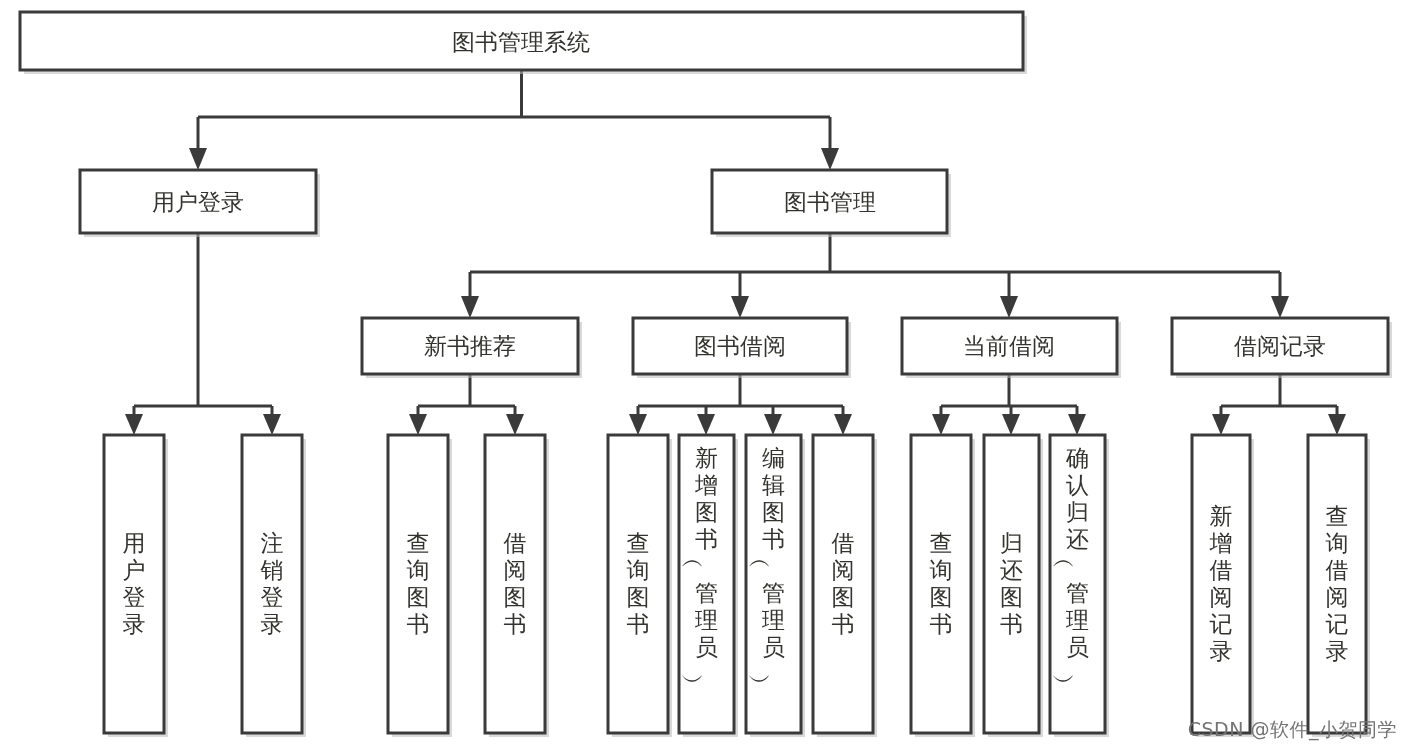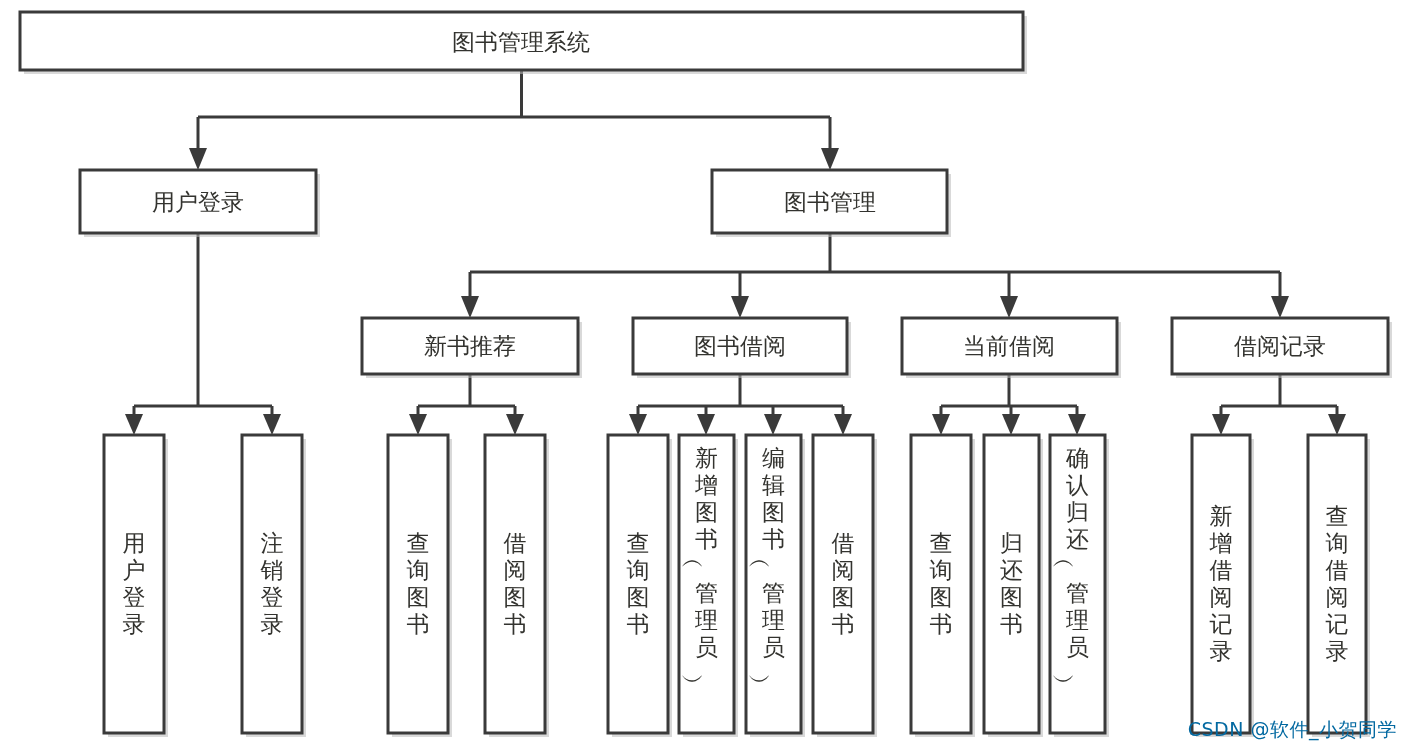--- a/index.html
+++ b/index.html
@@ -36,21 +36,21 @@
   }
   .node-label-v{
     fill:#33332f;
     font-family:"DejaVu Sans","Liberation Sans",sans-serif;
     font-size:23px;
     text-anchor:middle;
   }
   .watermark{
     position:absolute;
     right:8px;bottom:4px;
-    color:#0369a1;
+    color:#737373;
     font-size:19px;
     font-family:"DejaVu Sans","Liberation Sans",sans-serif;
     letter-spacing:.5px;
     white-space:nowrap;
     user-select:none;
   }
 </style>
 </head>
 <body>
 

